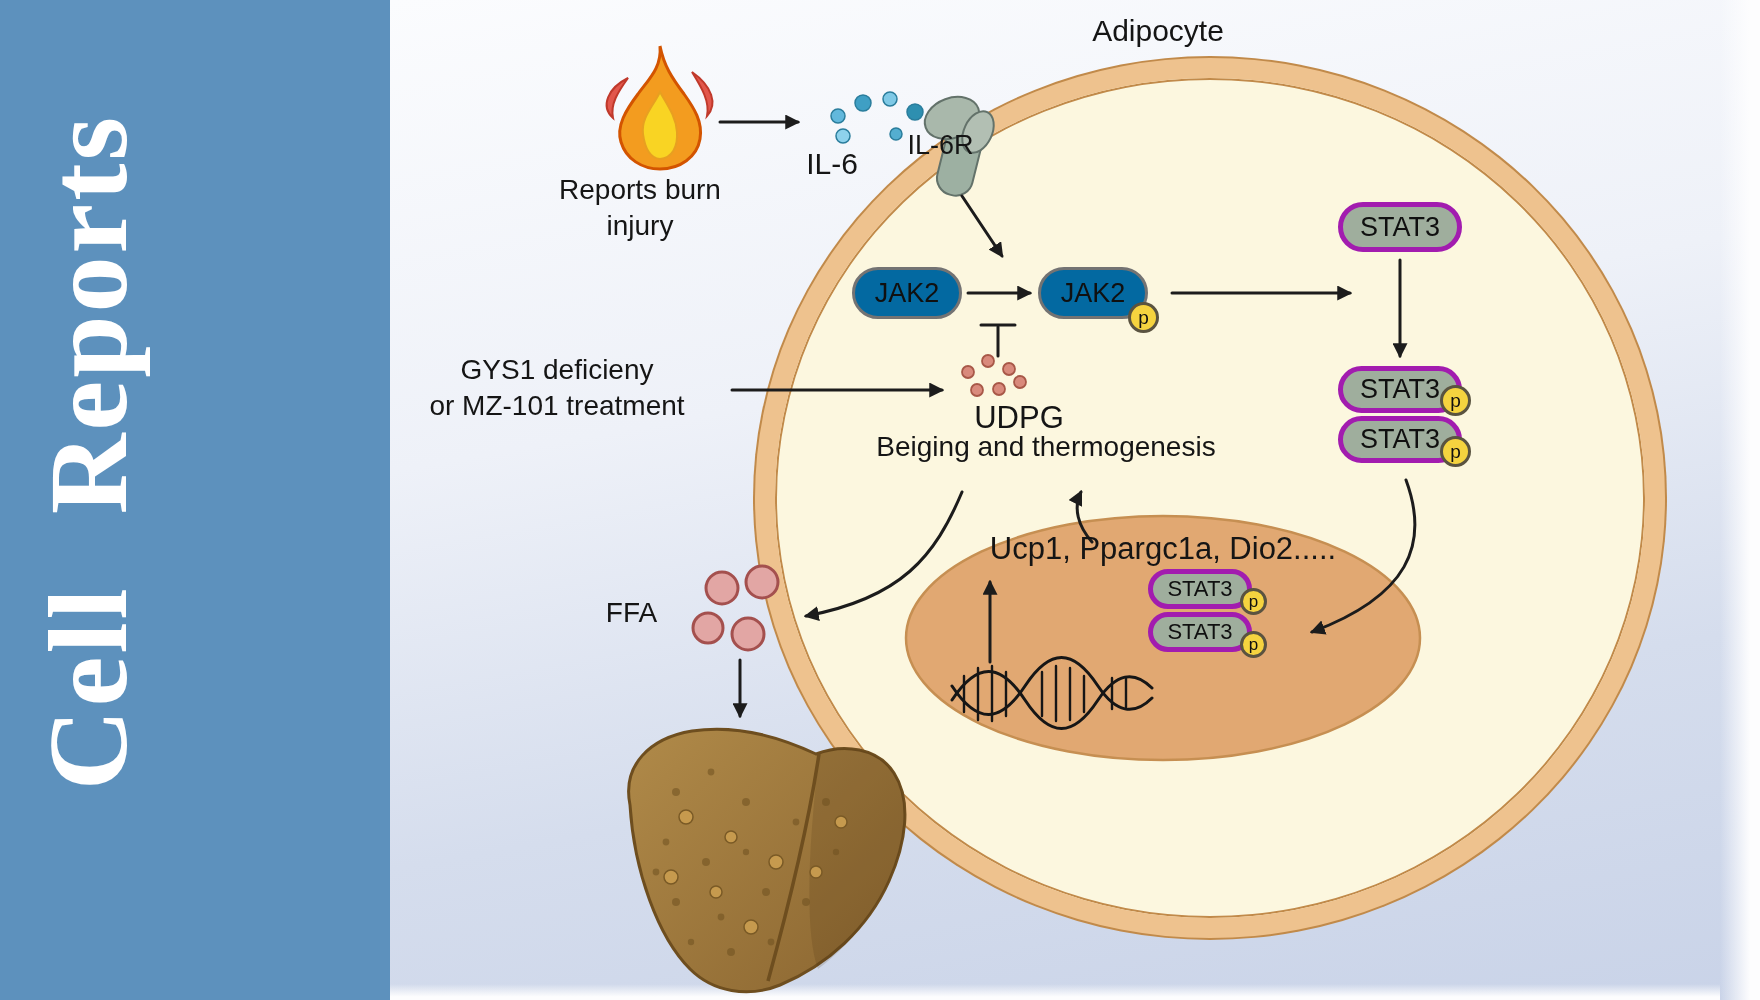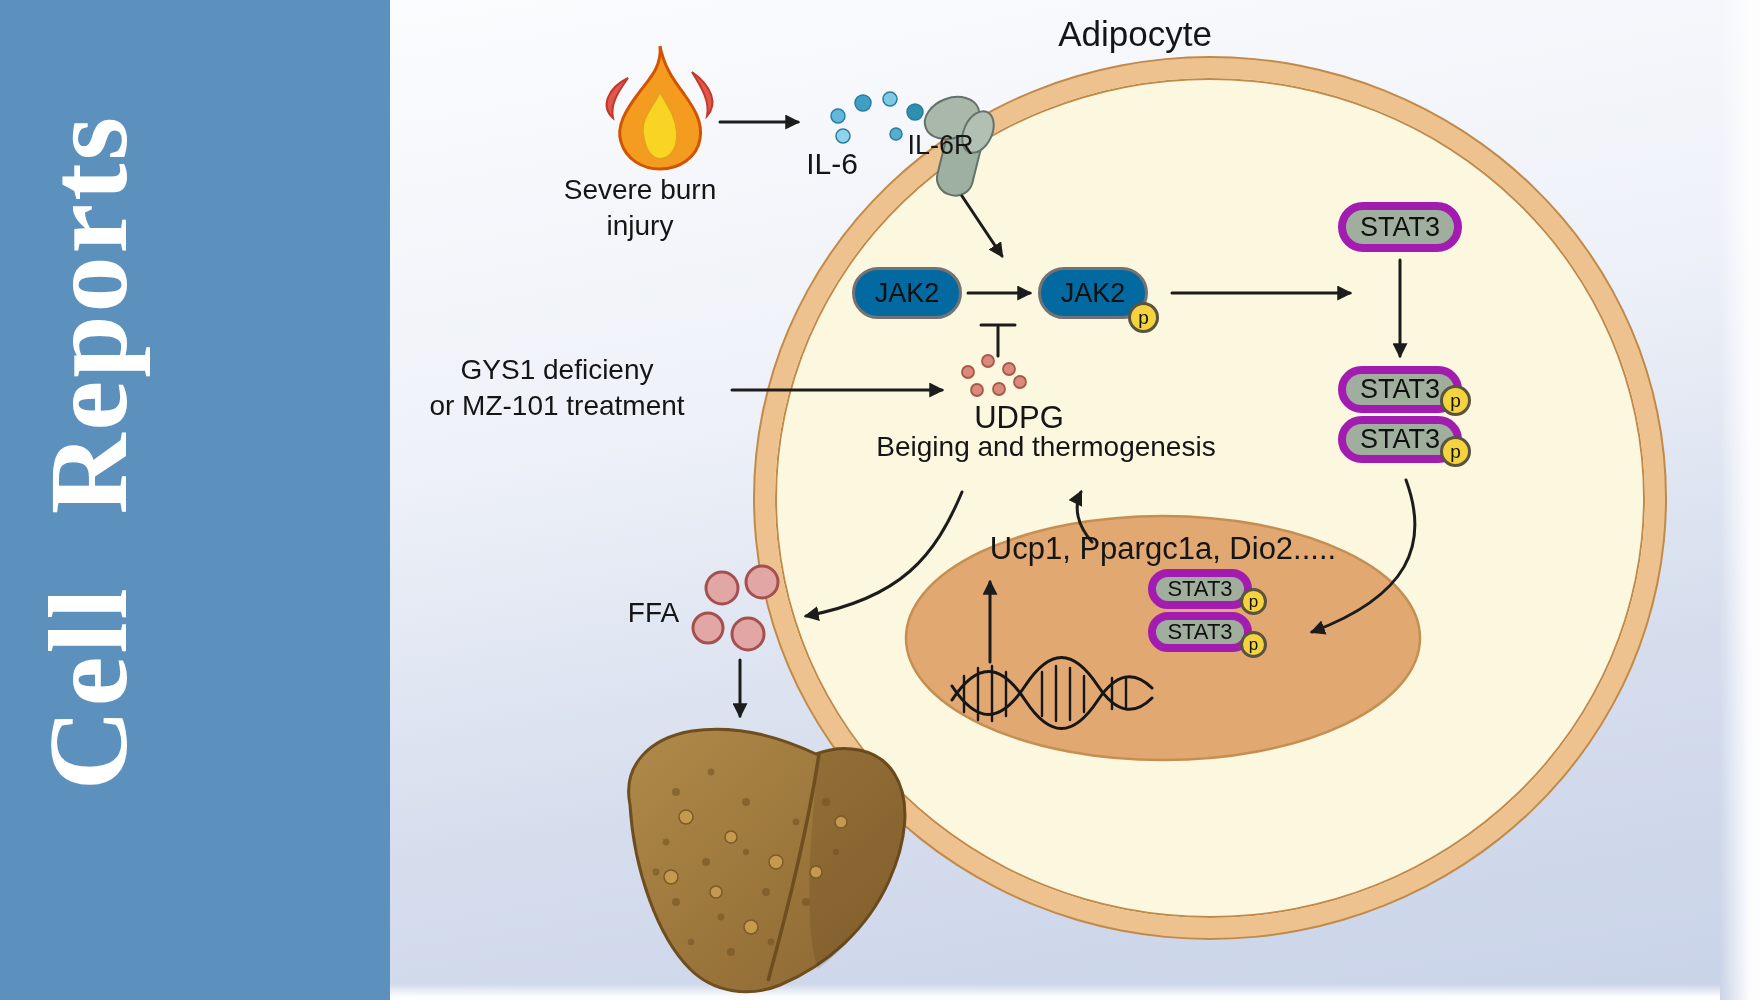--- a/index.html
+++ b/index.html
@@ -52,21 +52,21 @@
   svg.overlay{position:absolute;left:0;top:0;z-index:2;pointer-events:none;}
   
   .lbl{position:absolute;color:#151515;text-align:center;z-index:3;}
   .pre{white-space:pre-line;}
   
   .box{
     position:absolute;display:flex;align-items:center;justify-content:center;
     border-radius:26px;color:#101010;z-index:3;box-sizing:border-box;
   }
   .jak2{background:#0369a1;border:3px solid #737373;}
-  .stat3{background:#9fae9d;border:8px solid #a21caf;text-align:center;}
+  .stat3{background:#9fae9d;border:5px solid #a21caf;text-align:center;}
   .pcirc{
     position:absolute;display:flex;align-items:center;justify-content:center;
     background:#f5d33f;border:3px solid #5a5340;border-radius:50%;
     color:#101010;z-index:4;box-sizing:border-box;
   }
 </style>
 </head>
 <body>
 
 <div class="main-bg"></div>
@@ -192,31 +192,31 @@
     <path d="M962,492 C935,556 902,598 806,616" marker-end="url(#ah)"></path>
   </g>
 </svg>
 
 <div class="edge-right"></div>
 
 <div class="sidebar">
   <div class="journal-title">Cell Reports</div>
 </div>
 
-<div class="lbl" style="left:1025px;top:14px;width:220px;font-size:35px;">Adipocyte</div>
-<div class="lbl pre" style="left:515px;top:172px;width:250px;font-size:28px;line-height:36px;">Severe burn
+<div class="lbl" style="left:1048px;top:14px;width:220px;font-size:30px;">Adipocyte</div>
+<div class="lbl pre" style="left:515px;top:172px;width:250px;font-size:28px;line-height:36px;">Reports burn
 injury</div>
 <div class="lbl" style="left:792px;top:141px;width:80px;font-size:30px;margin-top:6px;">IL-6</div>
 <div class="lbl" style="left:893px;top:130px;width:95px;font-size:27px;">IL-6R</div>
 <div class="lbl pre" style="left:392px;top:352px;width:330px;font-size:28px;line-height:36px;">GYS1 deficieny
 or MZ-101 treatment</div>
 <div class="lbl" style="left:954px;top:400px;width:130px;font-size:31px;">UDPG</div>
 <div class="lbl" style="left:850px;top:431px;width:392px;font-size:28px;">Beiging and thermogenesis</div>
 <div class="lbl" style="left:988px;top:531px;width:350px;font-size:31px;">Ucp1, Ppargc1a, Dio2.....</div>
-<div class="lbl" style="left:606px;top:597px;width:95px;font-size:28px;">FFA</div>
+<div class="lbl" style="left:584px;top:597px;width:95px;font-size:28px;">FFA</div>
 
 <div class="box jak2" style="left:852px;top:267px;width:110px;height:52px;font-size:27px;">JAK2</div>
 <div class="box jak2" style="left:1038px;top:267px;width:110px;height:52px;font-size:27px;">JAK2</div>
 <div class="pcirc" style="left:1128px;top:302px;width:31px;height:31px;font-size:19px;">p</div>
 
 <div class="box stat3" style="left:1338px;top:202px;width:124px;height:50px;font-size:27px;">STAT3</div>
 
 <div class="box stat3" style="left:1338px;top:366px;width:124px;height:47px;font-size:27px;">STAT3</div>
 <div class="pcirc" style="left:1440px;top:385px;width:31px;height:31px;font-size:19px;">p</div>
 <div class="box stat3" style="left:1338px;top:416px;width:124px;height:47px;font-size:27px;">STAT3</div>

